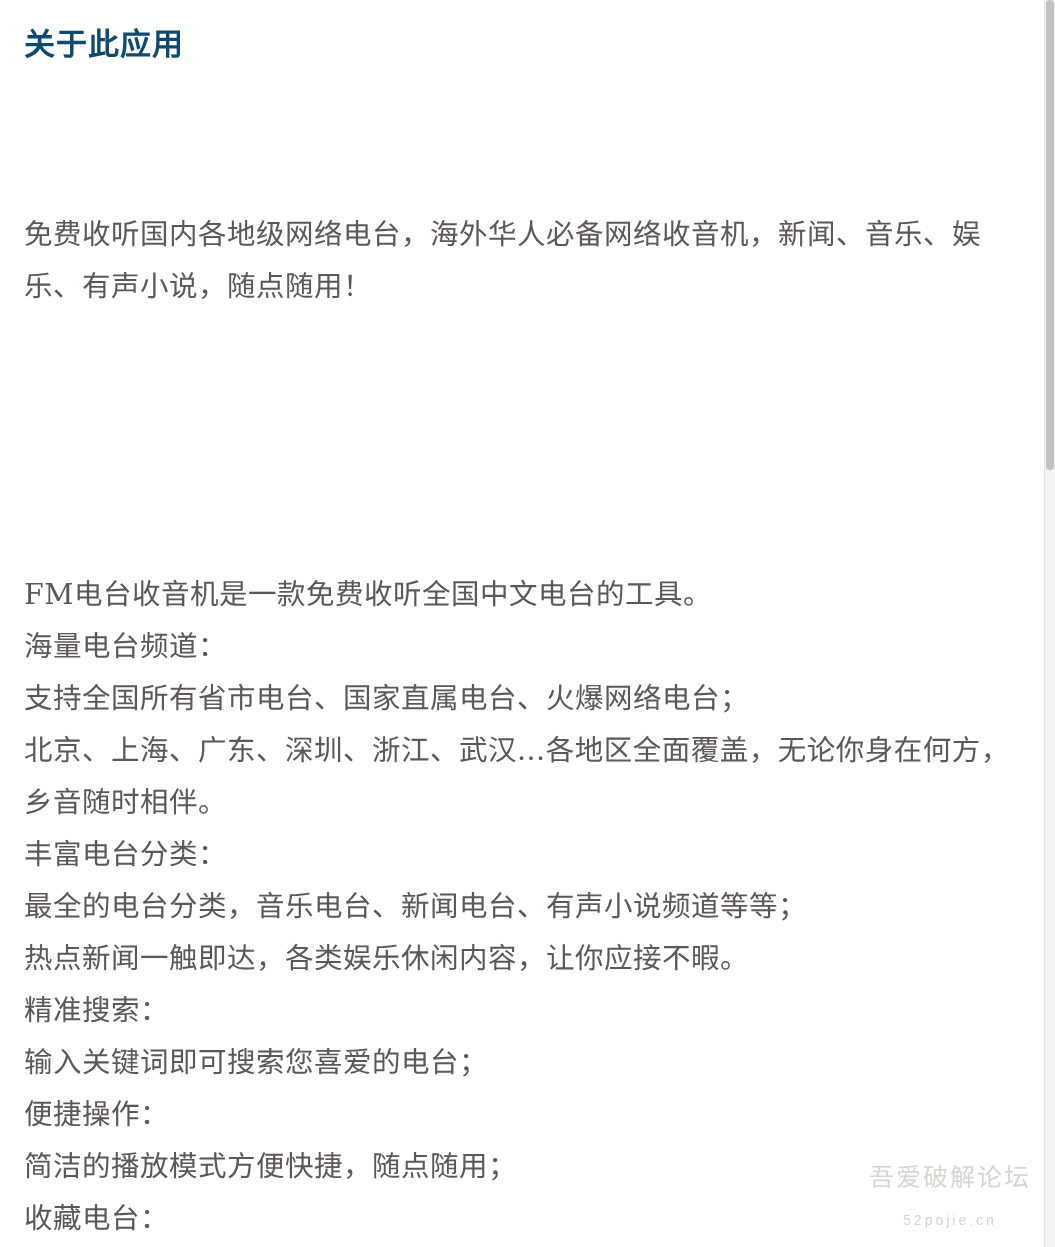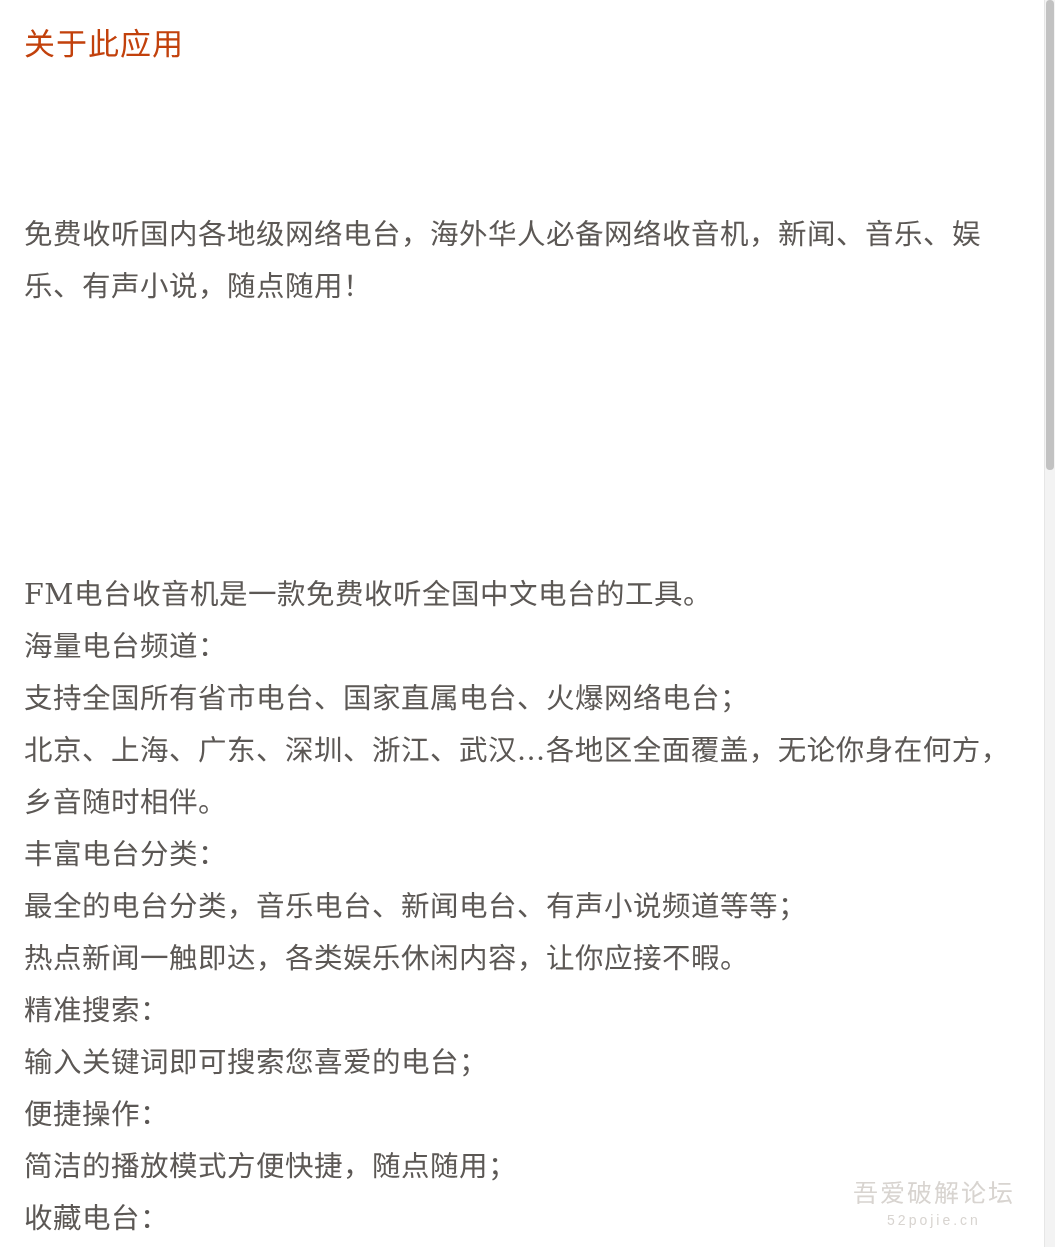--- a/index.html
+++ b/index.html
@@ -17,22 +17,22 @@
   }
   .page {
     box-sizing: border-box;
     width: 1055px;
     height: 1247px;
     padding: 26px 34px 0 24px;
     position: relative;
   }
   .about-title {
     font-size: 31px;
-    font-weight: normal;
-    color: #c2410c;
+    font-weight: bold;
+    color: #0c4a6e;
     letter-spacing: 1px;
     margin: 0 0 42px 0;
     line-height: 1.2;
   }
   .about-body {
     font-size: 28.5px;
     line-height: 52px;
     color: #5c5855;
     letter-spacing: 0.5px;
     white-space: pre-wrap;
@@ -61,39 +61,39 @@
     top: 0;
     right: 1px;
     width: 8px;
     height: 470px;
     background: #c2c2c2;
     border-radius: 4px;
   }
   
   .watermark {
     position: absolute;
-    right: 40px;
+    right: 24px;
     bottom: 18px;
     text-align: center;
     color: #d8d4d0;
     font-family: "Liberation Sans", sans-serif;
     line-height: 1.25;
     user-select: none;
     pointer-events: none;
   }
   .watermark .wm-main {
     font-size: 25px;
     letter-spacing: 2px;
     display: block;
   }
   .watermark .wm-sub {
     font-size: 14px;
     letter-spacing: 3px;
     display: block;
-    margin-top: 2px;
+    margin-top: 18px;
   }
 </style>
 </head>
 <body>
 
 <div class="page">
 
   <h1 class="about-title">关于此应用</h1>
 
   <div class="about-body">

